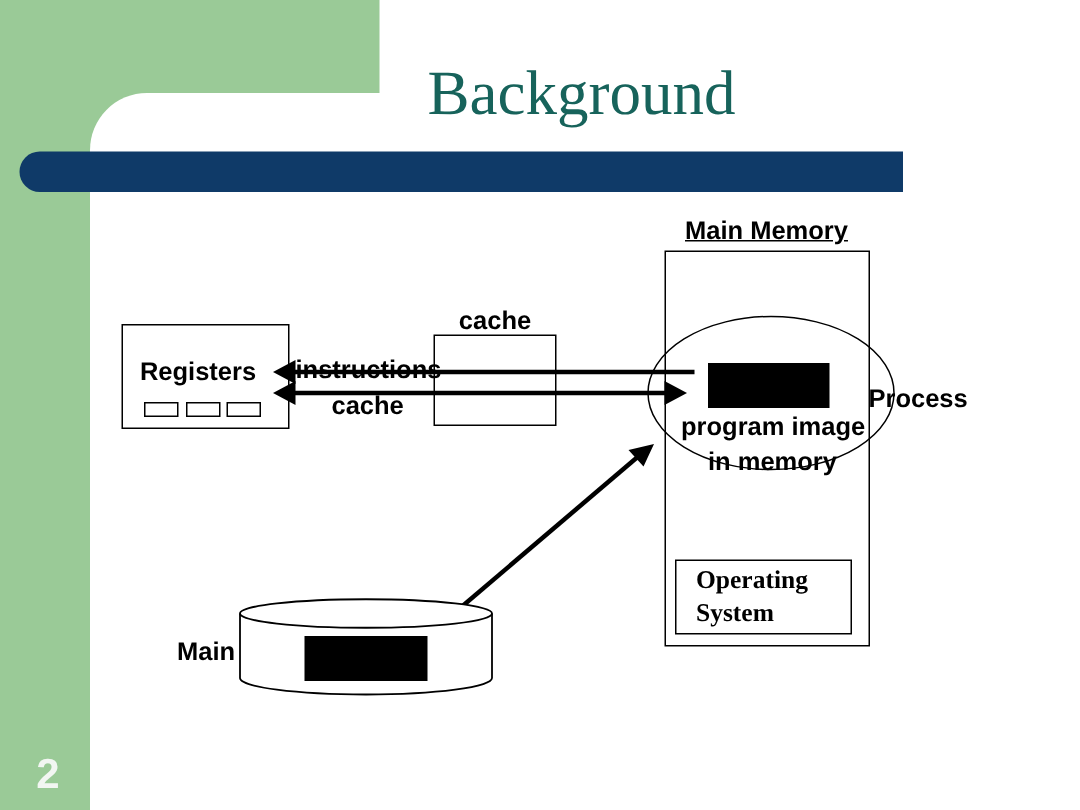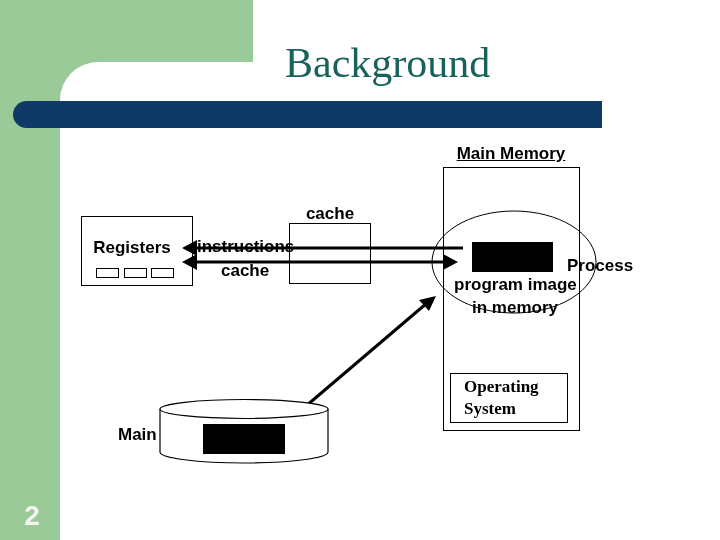--- a/index.html
+++ b/index.html
@@ -34,21 +34,21 @@
     position:absolute;font-family:Liberation Sans, sans-serif;font-size:17px;
     font-weight:bold;white-space:nowrap;line-height:1.15;
   }
   .ctr{text-align:center;}
   .mm-label{left:440px;top:144px;width:142px;text-decoration:underline;}
   .cpu-label{left:81px;top:198px;width:92px;}
   .registers-label{left:81px;top:238px;width:102px;}
   .cache-label{left:289px;top:204px;width:82px;}
   .instructions-label{left:197px;top:237px;}
   .data-label{left:221px;top:261px;}
-  .process-label{left:567px;top:256px;text-align:center;}
+  .process-label{left:579px;top:256px;text-align:center;}
   .pi-1{left:454px;top:275px;width:122px;}
   .pi-2{left:454px;top:298px;width:122px;}
   .os-label{font-size:17px;font-weight:bold;text-align:left;line-height:1.3;white-space:normal;width:90px;font-family:"Liberation Serif",serif;}
   .disk-label{left:118px;top:425px;}
   
   .overlay{position:absolute;left:0;top:0;width:720px;height:540px;pointer-events:none;}
   
   .page-num{
     position:absolute;left:12px;top:500px;width:40px;text-align:center;
     font-family:"Liberation Sans",sans-serif;font-weight:bold;font-size:28px;color:#F2F6F2;

